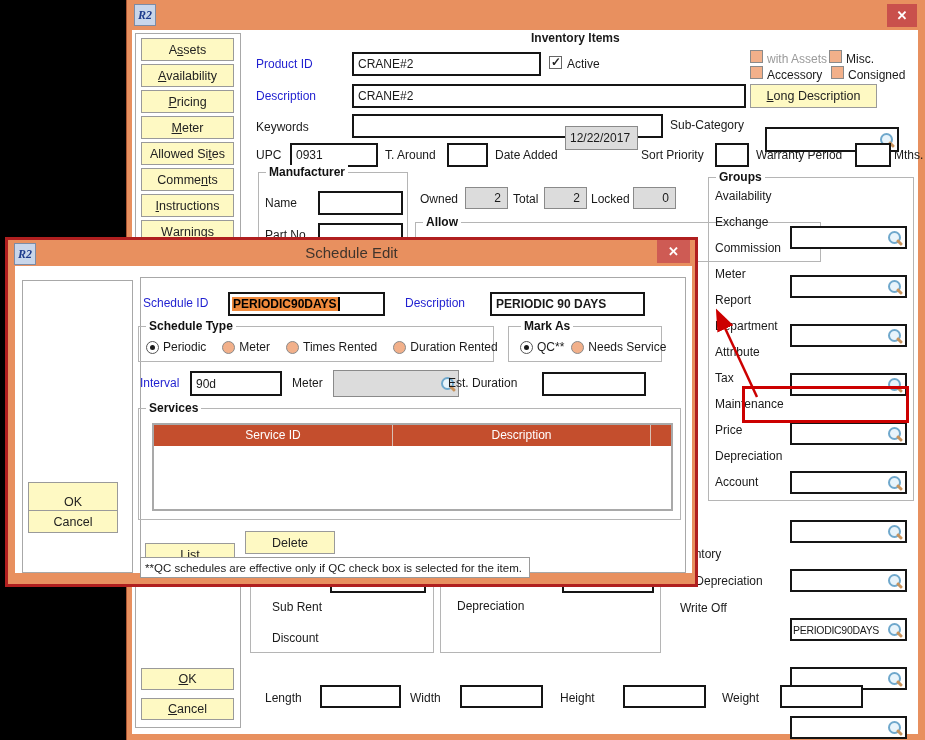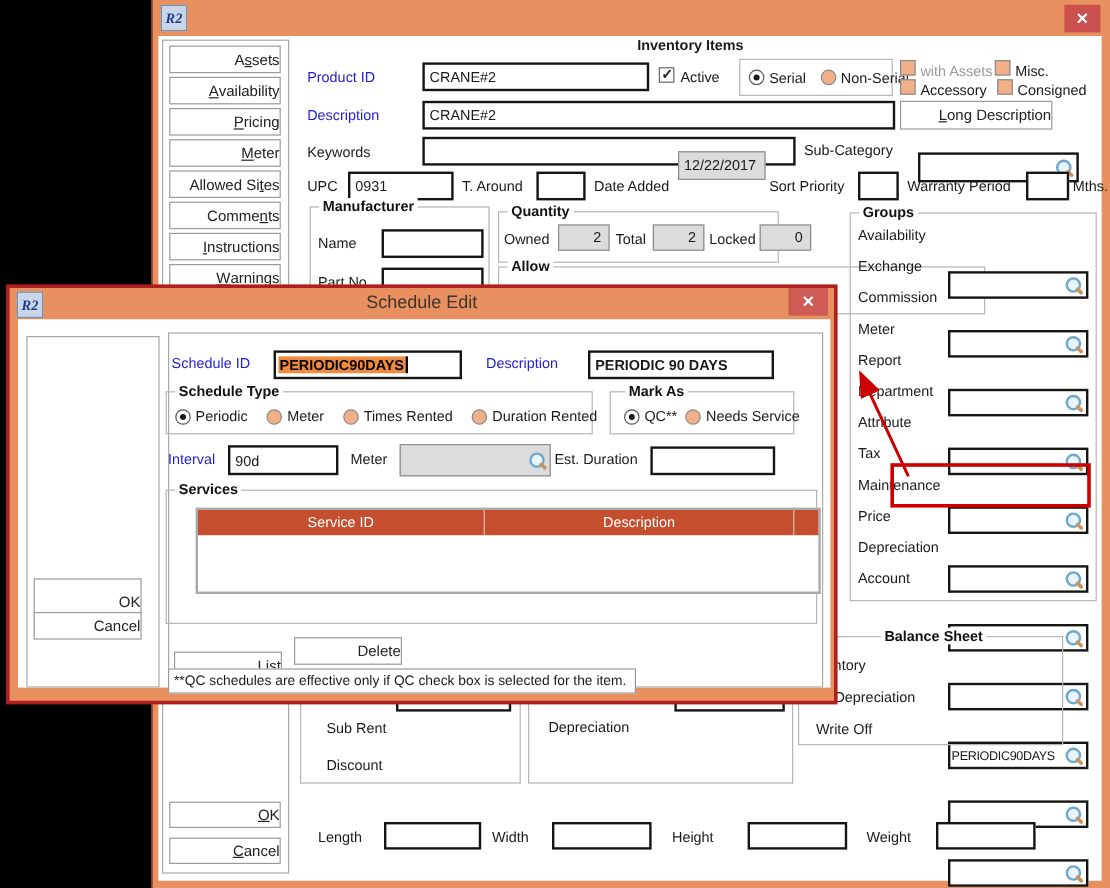--- a/index.html
+++ b/index.html
@@ -8,21 +8,21 @@
   .abs { position:absolute; }
 
   
   .win-main { left:127px; top:0; width:798px; height:740px; background:#E8905F; outline:1px solid #A85432; z-index:1; }
   .client { background:#fff; }
   .titlebar-text { height:30px; line-height:30px; text-align:center; width:100%; font-size:15px; color:#3B3733; }
   .close-btn { background:#C9504C; color:#fff; font-size:13px; font-weight:bold; display:flex; align-items:center; justify-content:center; cursor:default; }
   .app-icon { width:22px; height:22px; background:#C9D6EA; border:1px solid #7C8CA6; color:#1F3C8C; font-family:"Liberation Serif",serif; font-style:italic; font-weight:bold; font-size:12px; display:flex; align-items:center; justify-content:center; }
 
   
-  .btn { background:#ffffff; border:1px solid #9A9A9A; display:flex; align-items:center; justify-content:flex-end; font-size:12.5px; color:#222; }
+  .btn { background:#fef9c3; border:1px solid #9A9A9A; display:flex; align-items:center; justify-content:center; font-size:12.5px; color:#222; }
   .fld { background:#fff; border:2px solid #151515; font-size:12px; display:flex; align-items:center; padding:0 4px; overflow:hidden; white-space:nowrap; }
   .fld.dis { background:#DCDCDC; border:1px solid #8A8A8A; }
   .fld.num { justify-content:flex-end; padding-right:6px; }
   .magfld { position:relative; padding-right:20px; }
   .grp { border:1px solid #B5B5B5; background:transparent; }
   .cap { position:absolute; top:-8px; left:7px; background:#fff; padding:0 3px; font-weight:bold; font-size:12px; color:#111; white-space:nowrap; }
   .lbl { font-size:12px; white-space:nowrap; }
   .blue { color:#1F1FD0; }
   .gray { color:#9A9A9A; }
   .bold { font-weight:bold; }
@@ -77,30 +77,20 @@
   <div class="abs btn" style="left:14px;top:698px;width:93px;height:22px"><u>C</u>ancel</div>
 
   
   <span class="abs lbl bold" style="left:404px;top:31px">Inventory Items</span>
 
   
   <span class="abs lbl blue" style="left:129px;top:57px">Product ID</span>
   <div class="abs fld" style="left:225px;top:52px;width:189px;height:24px">CRANE#2</div>
   <span class="abs chk on" style="left:422px;top:56px"></span>
   <span class="abs lbl" style="left:440px;top:57px">Active</span>
-  <div class="abs grp" style="left:489px;top:49px;width:128px;height:31px;display:flex;align-items:center;gap:12px;padding-left:7px">
-    <span class="opt">
-        <span class="rad sel"></span>
-        <span class="lbl">Serial</span>
-      </span>
-    <span class="opt">
-        <span class="rad"></span>
-        <span class="lbl">Non-Serial</span>
-      </span>
-  </div>
   <span class="abs chk" style="left:623px;top:50px"></span>
   <span class="abs lbl gray" style="left:640px;top:52px">with Assets</span>
   <span class="abs chk" style="left:702px;top:50px"></span>
   <span class="abs lbl" style="left:719px;top:52px">Misc.</span>
   <span class="abs chk" style="left:623px;top:66px"></span>
   <span class="abs lbl" style="left:640px;top:68px">Accessory</span>
   <span class="abs chk" style="left:704px;top:66px"></span>
   <span class="abs lbl" style="left:721px;top:68px">Consigned</span>
 
   
@@ -132,23 +122,20 @@
   
   <div class="abs grp" style="left:131px;top:172px;width:150px;height:95px">
     <span class="cap">Manufacturer</span>
   </div>
   <span class="abs lbl" style="left:138px;top:196px">Name</span>
   <div class="abs fld" style="left:191px;top:191px;width:85px;height:24px"></div>
   <span class="abs lbl" style="left:138px;top:228px">Part No</span>
   <div class="abs fld" style="left:191px;top:223px;width:85px;height:24px"></div>
 
   
-  <div class="abs grp" style="left:288px;top:176px;width:234px;height:43px">
-    <span class="cap">Quantity</span>
-  </div>
   <span class="abs lbl" style="left:293px;top:192px">Owned</span>
   <div class="abs fld dis num" style="left:338px;top:187px;width:43px;height:22px">2</div>
   <span class="abs lbl" style="left:386px;top:192px">Total</span>
   <div class="abs fld dis num" style="left:417px;top:187px;width:43px;height:22px">2</div>
   <span class="abs lbl" style="left:464px;top:192px">Locked</span>
   <div class="abs fld dis num" style="left:506px;top:187px;width:43px;height:22px">0</div>
 
   
   <div class="abs grp" style="left:288px;top:222px;width:406px;height:40px">
     <span class="cap">Allow</span>
@@ -213,23 +200,20 @@
   
   <span class="abs lbl" style="left:145px;top:631px">Discount</span>
   
 
   <div class="abs grp" style="left:313px;top:520px;width:221px;height:133px"></div>
   <div class="abs fld" style="left:435px;top:569px;width:92px;height:24px"></div>
   <span class="abs lbl" style="left:330px;top:599px">Depreciation</span>
   
 
   
-  <div class="abs grp" style="left:538px;top:530px;width:221px;height:91px">
-    <span class="cap" style="left:68px">Balance Sheet</span>
-  </div>
   <span class="abs lbl" style="left:545px;top:547px">Inventory</span>
   
   <span class="abs lbl" style="left:545px;top:574px">Acc Depreciation</span>
   
   <span class="abs lbl" style="left:553px;top:601px">Write Off</span>
   
 
   
   <span class="abs lbl" style="left:138px;top:691px">Length</span>
   <div class="abs fld" style="left:193px;top:685px;width:81px;height:23px"></div>
@@ -292,27 +276,27 @@
         <span class="lbl">Needs Service</span>
       </span>
   </div>
 
   <span class="abs lbl blue" style="left:135px;top:139px">Interval</span>
   <div class="abs fld" style="left:185px;top:134px;width:92px;height:25px">90d</div>
   <span class="abs lbl" style="left:287px;top:139px">Meter</span>
   <div class="abs fld dis magfld" style="left:328px;top:133px;width:126px;height:27px">
       <span class="mag"></span>
     </div>
-  <span class="abs lbl" style="left:457px;top:139px">Est. Duration</span>
+  <span class="abs lbl" style="left:443px;top:139px">Est. Duration</span>
   <div class="abs fld" style="left:537px;top:135px;width:104px;height:24px"></div>
 
   <div class="abs grp" style="left:133px;top:171px;width:543px;height:112px">
     <span class="cap">Services</span>
   </div>
-  <div class="abs" style="left:158px;top:186px;width:521px;height:72px;border:2px solid #A9A9A9;background:#fff">
+  <div class="abs" style="left:147px;top:186px;width:521px;height:88px;border:2px solid #A9A9A9;background:#fff">
     <div class="thead">
       <div class="hc" style="width:239px">Service ID</div>
       <div class="hc" style="width:258px">Description</div>
       <div class="hc" style="flex:1;border-right:none"></div>
     </div>
   </div>
   <div class="abs btn" style="left:140px;top:306px;width:90px;height:23px">List</div>
   <div class="abs btn" style="left:240px;top:294px;width:90px;height:23px">Delete</div>
 
   <div class="abs note" style="left:135px;top:320px;width:390px;height:21px">**QC schedules are effective only if QC check box is selected for the item.</div>

